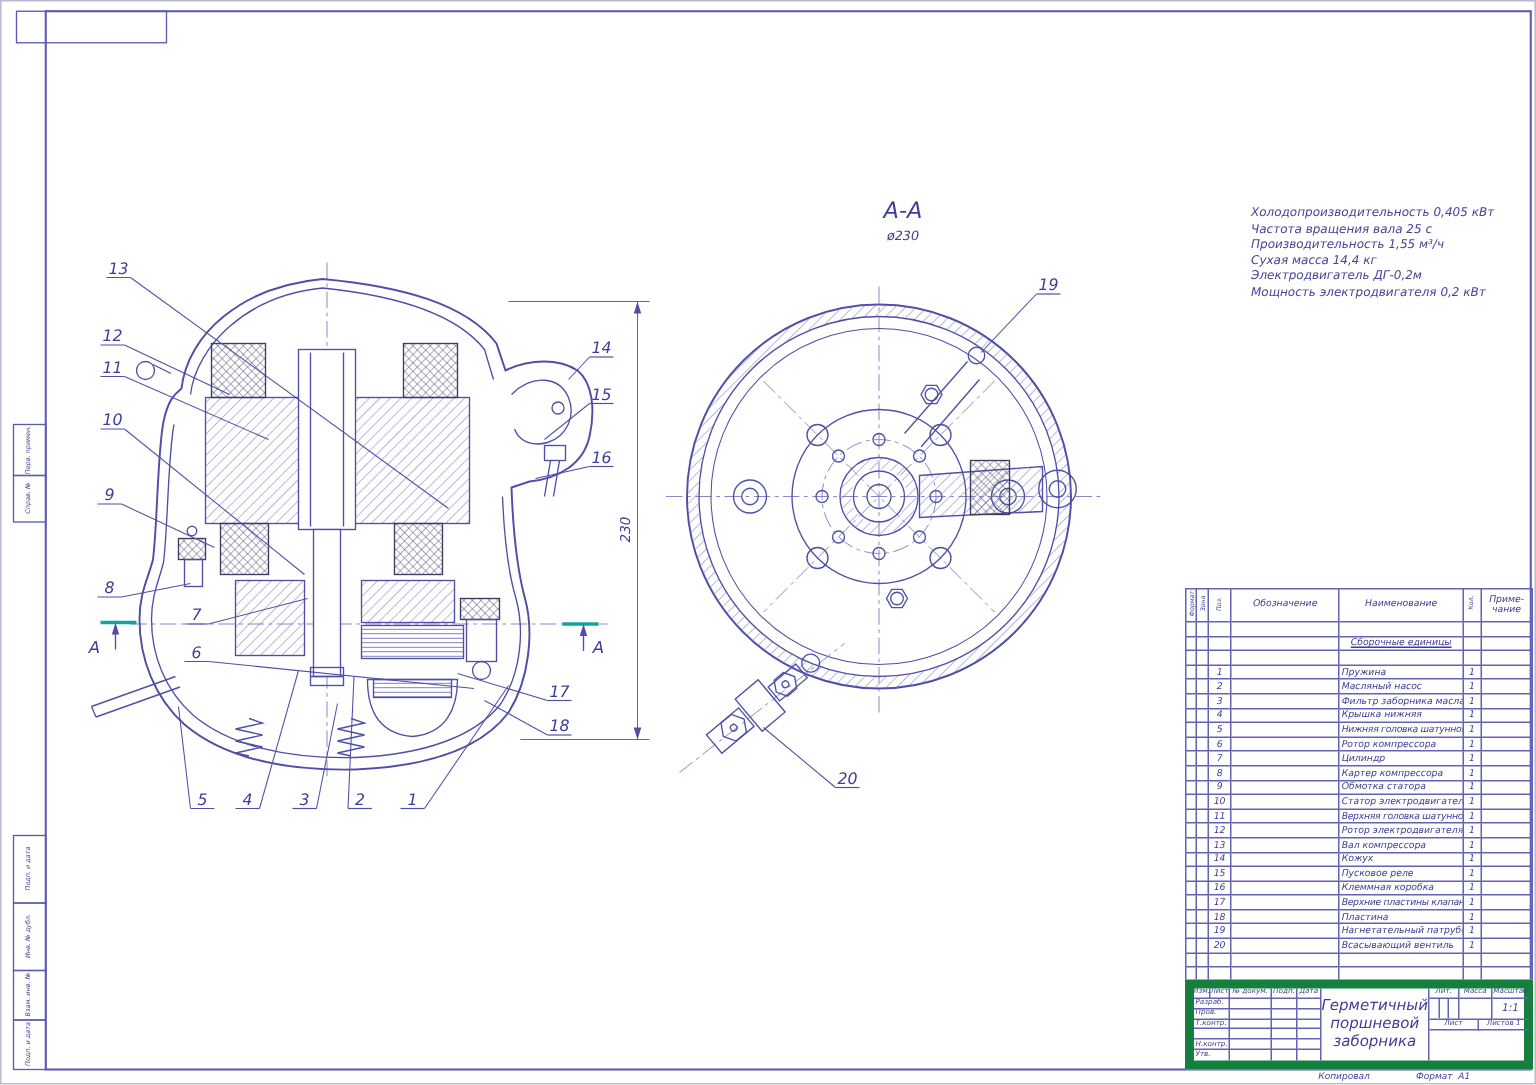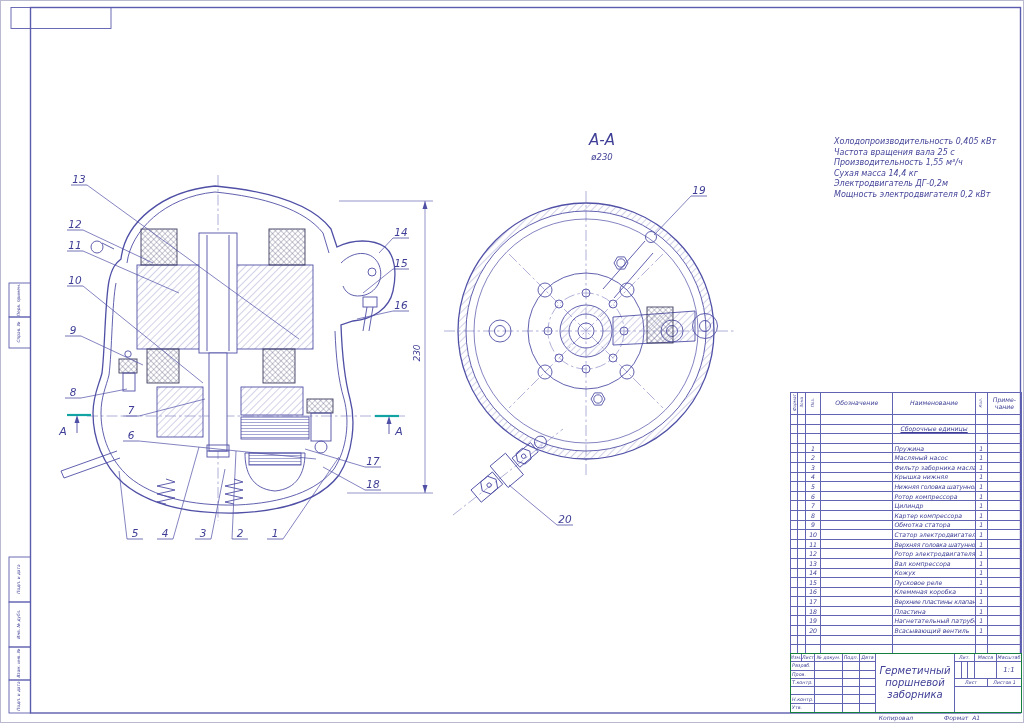--- a/index.html
+++ b/index.html
@@ -20,21 +20,21 @@
     font-size:6.2px; font-weight:normal; overflow:hidden; white-space:nowrap; }
   table.parts thead tr { height:22px; }
   table.parts th { text-align:center; vertical-align:middle; line-height:6.5px; }
   table.parts .vert { writing-mode:vertical-rl; transform:rotate(180deg);
     display:inline-block; font-size:4.2px; max-height:21px; overflow:hidden; }
   td.pos, td.qty { text-align:center; }
   td.group-title { text-align:center; text-decoration:underline; }
   td.name-small { font-size:4.5px; letter-spacing:-0.2px; }
 
   .titleblock { position:absolute; left:789px; top:652px; width:232px; height:60px;
-    border:1px solid #15803d; color:#3e3e96; font-style:italic; display:flex; background:#fff; }
+    border:6px solid #15803d; color:#3e3e96; font-style:italic; display:flex; background:#fff; }
   .tb-left { width:84px; display:flex; flex-direction:column; }
   .tb-title { width:81px; border-left:1px solid #6363b4; border-right:1px solid #6363b4;
     display:flex; flex-direction:column; align-items:center; justify-content:center;
     font-size:10px; line-height:12px; text-align:center; }
   .tb-right { width:66px; display:flex; flex-direction:column; }
   .row { display:flex; }
   .c { border-right:1px solid #6363b4; border-bottom:1px solid #6363b4;
     font-size:4.8px; display:flex; align-items:center; justify-content:center;
     overflow:hidden; white-space:nowrap; }
   .c.last { border-right:none; }

